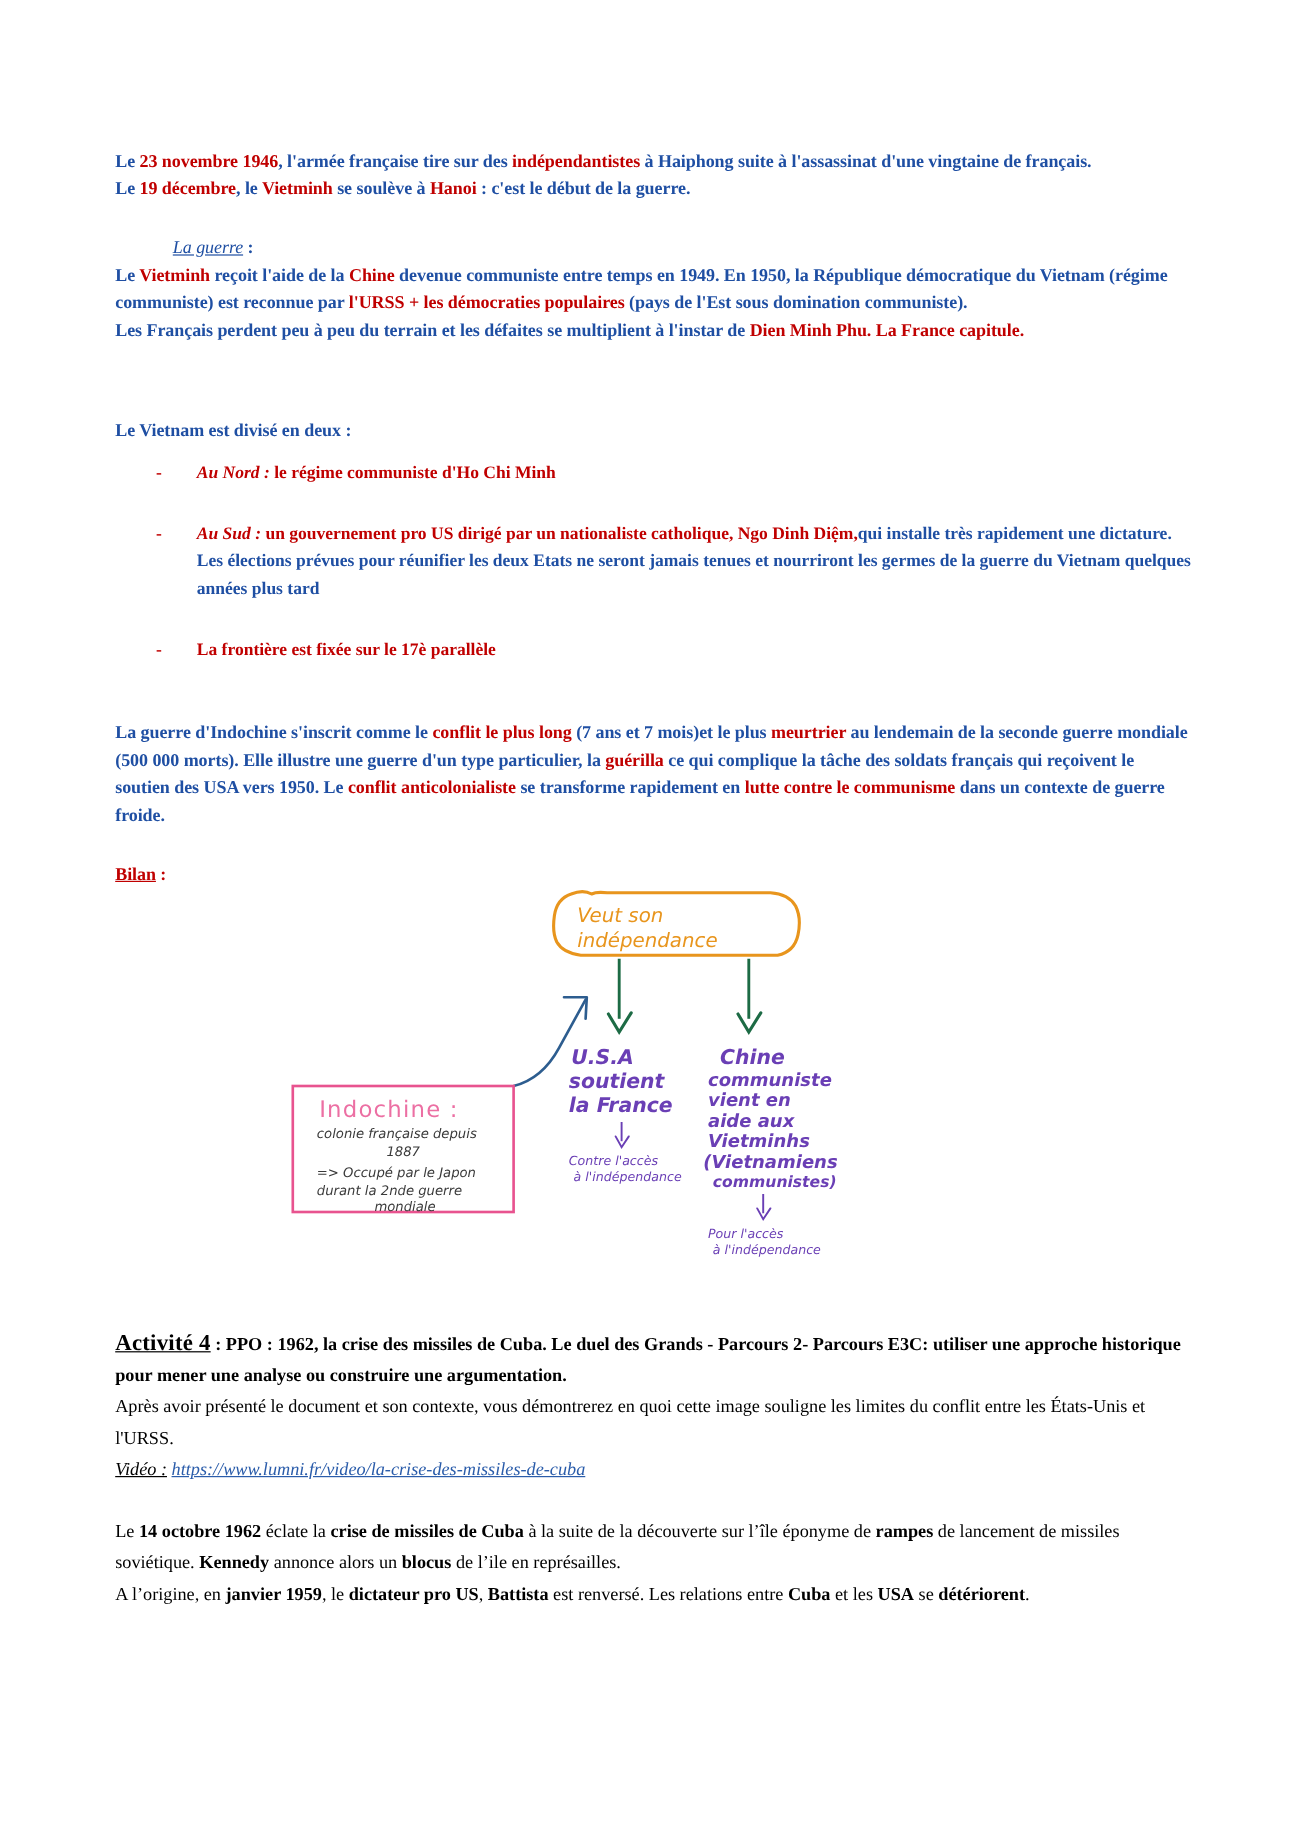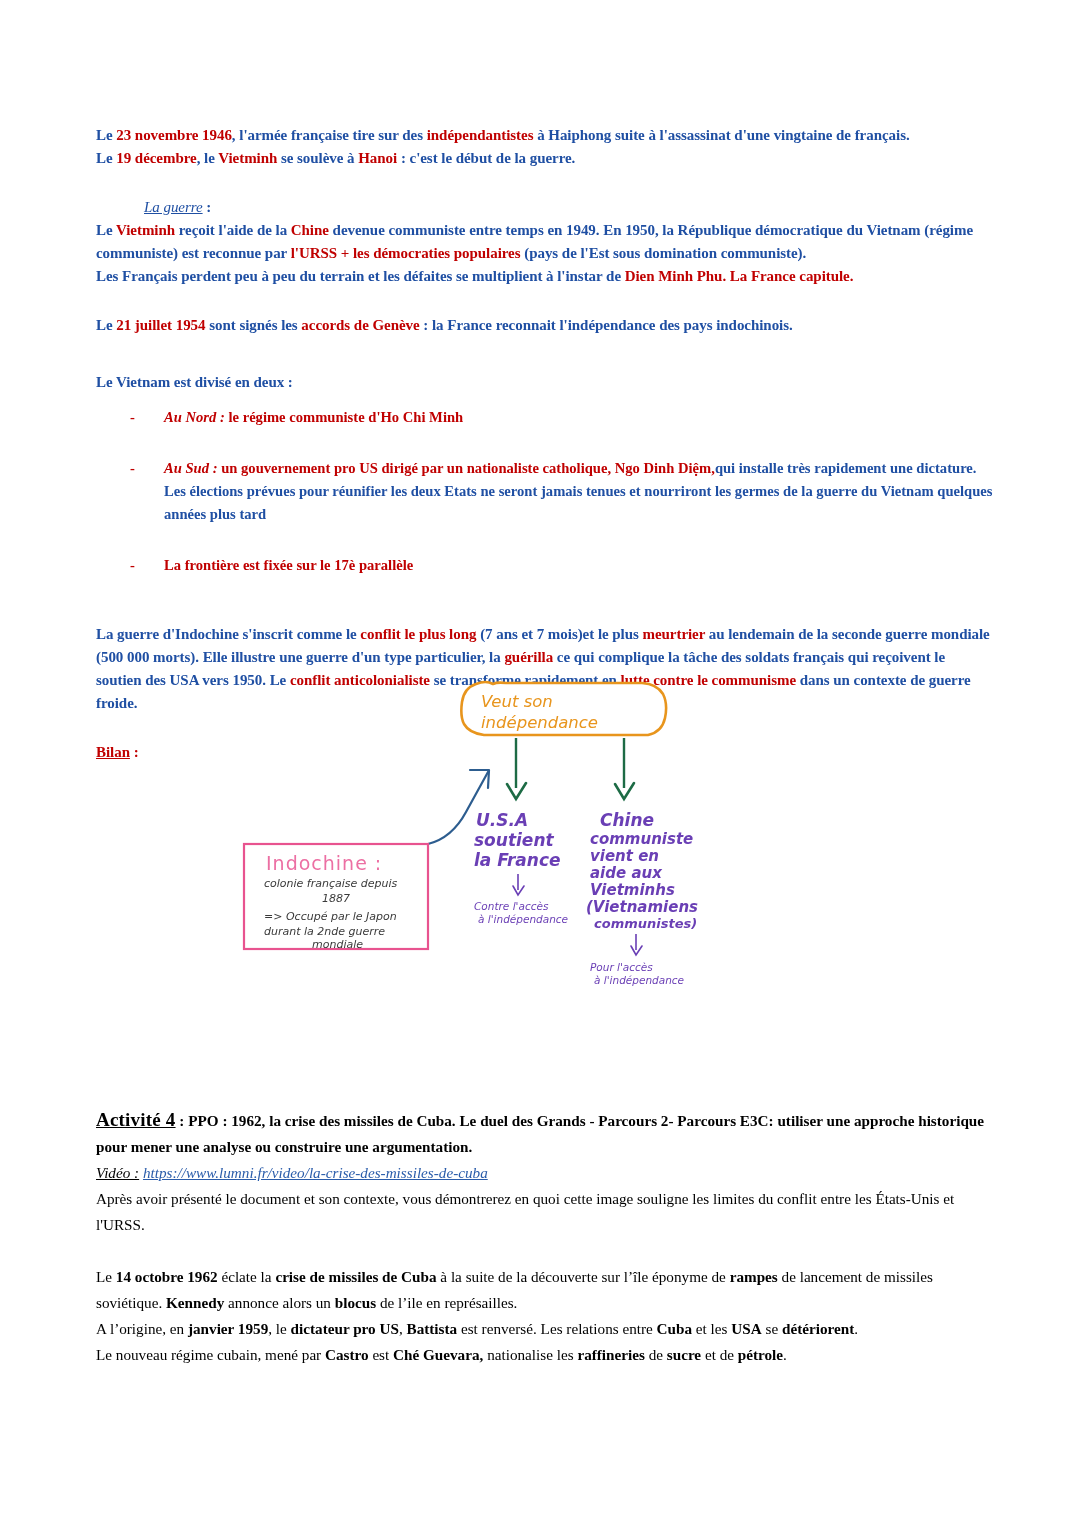--- a/index.html
+++ b/index.html
@@ -116,21 +116,21 @@
   .video-url {
     font-style: italic;
     color: #2a5caa;
     text-decoration: underline;
   }
 
   
   .diagram-wrap {
     position: absolute;
     left: 238px;
-    top: 666px;
+    top: 727px;
     width: 470px;
     height: 340px;
   }
   .diagram-wrap svg { display: block; }
   .hand {
     font-family: "DejaVu Sans", sans-serif;
   }
 </style>
 </head>
 <body>
@@ -152,23 +152,20 @@
     </p>
     <p class="line">
       <span class="blue">Le </span><span class="red">Vietminh</span><span class="blue"> reçoit l'aide de la </span><span class="red">Chine</span><span class="blue"> devenue communiste entre temps en 1949. En 1950, la République démocratique du Vietnam (régime communiste) est reconnue par </span><span class="red">l'URSS + les démocraties populaires</span><span class="blue"> (pays de l'Est sous domination communiste).</span>
     </p>
     <p class="line">
       <span class="blue">Les Français perdent peu à peu du terrain et les défaites se multiplient à l'instar de </span><span class="red">Dien Minh Phu. La France capitule.</span>
     </p>
 
     <div class="spacer-md"></div>
 
-    <p class="line">
-      <span class="blue">Le </span><span class="red">21 juillet 1954</span><span class="blue"> sont signés les </span><span class="red">accords de Genève</span><span class="blue"> : la France reconnait l'indépendance des pays indochinois.</span>
-    </p>
 
     <div class="spacer-lg"></div>
 
     <p class="line blue">Le Vietnam est divisé en deux :</p>
 
     <div style="height:12px"></div>
 
     <ul class="bullets">
       <li>
         <span class="dash">-</span><span class="red" style="font-style:italic">Au Nord :</span><span class="red"> le régime communiste d'Ho Chi Minh</span>
@@ -251,32 +248,29 @@
       </g>
       <text class="hand" x="352" y="305" font-size="10.5" fill="#6a3fb5" font-style="italic">Pour l'accès</text>
       <text class="hand" x="356" y="318" font-size="10.5" fill="#6a3fb5" font-style="italic">à l'indépendance</text>
     </svg>
   </div>
 
   <div style="position:absolute; left:96px; top:1107px; width:898px;">
     <p class="act-para">
       <span class="activite-title">Activité 4</span><span> : PPO : 1962, la crise des missiles de Cuba. Le duel des Grands - Parcours 2- Parcours E3C: utiliser une approche historique pour mener une analyse ou construire une argumentation.</span>
     </p>
+    <p class="act-sub">Après avoir présenté le document et son contexte, vous démontrerez en quoi cette image souligne les limites du conflit entre  les États-Unis et l'URSS.</p>
     <p class="act-sub">
       <span class="video-label">Vidéo :</span>
       <a href="#" class="video-url">https://www.lumni.fr/video/la-crise-des-missiles-de-cuba</a>
     </p>
-    <p class="act-sub">Après avoir présenté le document et son contexte, vous démontrerez en quoi cette image souligne les limites du conflit entre  les États-Unis et l'URSS.</p>
 
     <div style="height:26px"></div>
 
     <p class="body-serif">
       <span>Le </span><b>14 octobre 1962</b><span> éclate la </span><b>crise de missiles de Cuba</b><span> à la suite de la découverte sur l’île éponyme de </span><b>rampes</b><span> de lancement de missiles soviétique. </span><b>Kennedy</b><span> annonce alors un </span><b>blocus</b><span> de l’ile en représailles.</span>
     </p>
     <p class="body-serif">
       <span>A l’origine, en </span><b>janvier 1959</b><span>, le </span><b>dictateur pro US</b><span>, </span><b>Battista</b><span> est renversé. Les relations entre </span><b>Cuba</b><span> et les </span><b>USA</b><span> se </span><b>détériorent</b><span>.</span>
     </p>
-    <p class="body-serif">
-      <span>Le nouveau régime cubain, mené par </span><b>Castro</b><span> est </span><b>Ché Guevara,</b><span> nationalise les </span><b>raffineries</b><span> de </span><b>sucre</b><span> et de </span><b>pétrole</b><span>.</span>
-    </p>
   </div>
 
 </div>
 
 </body></html>

